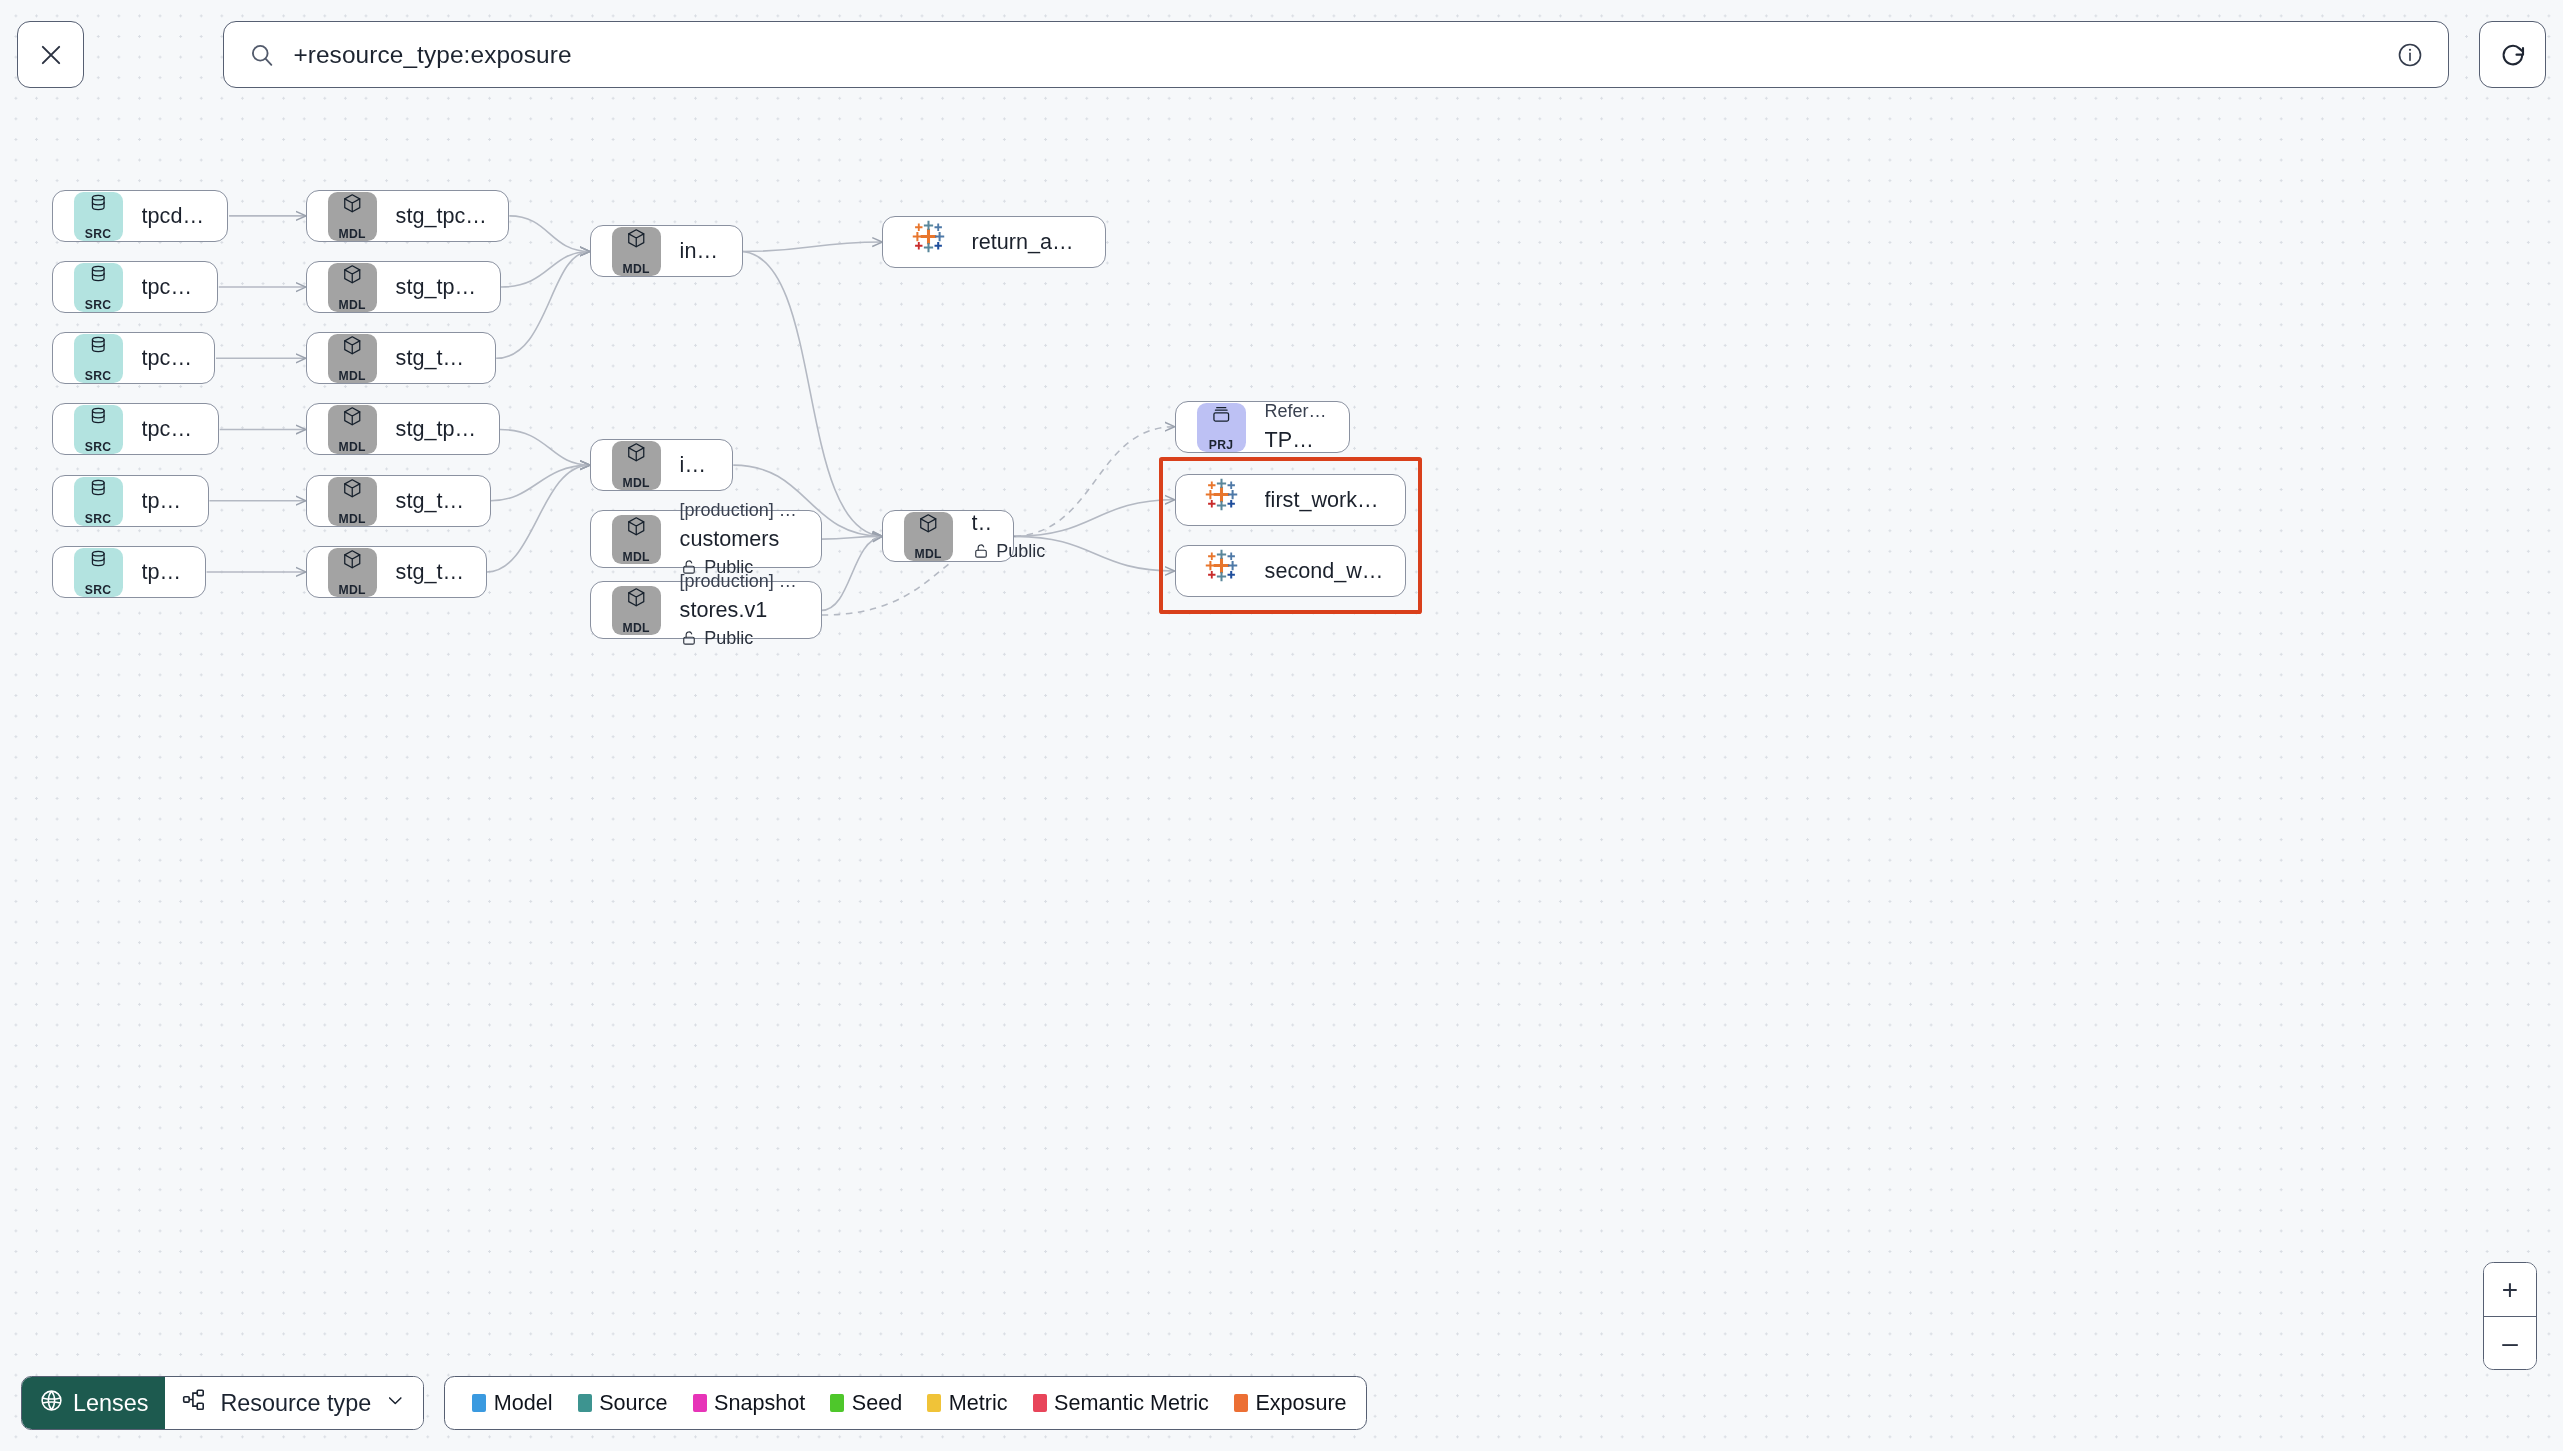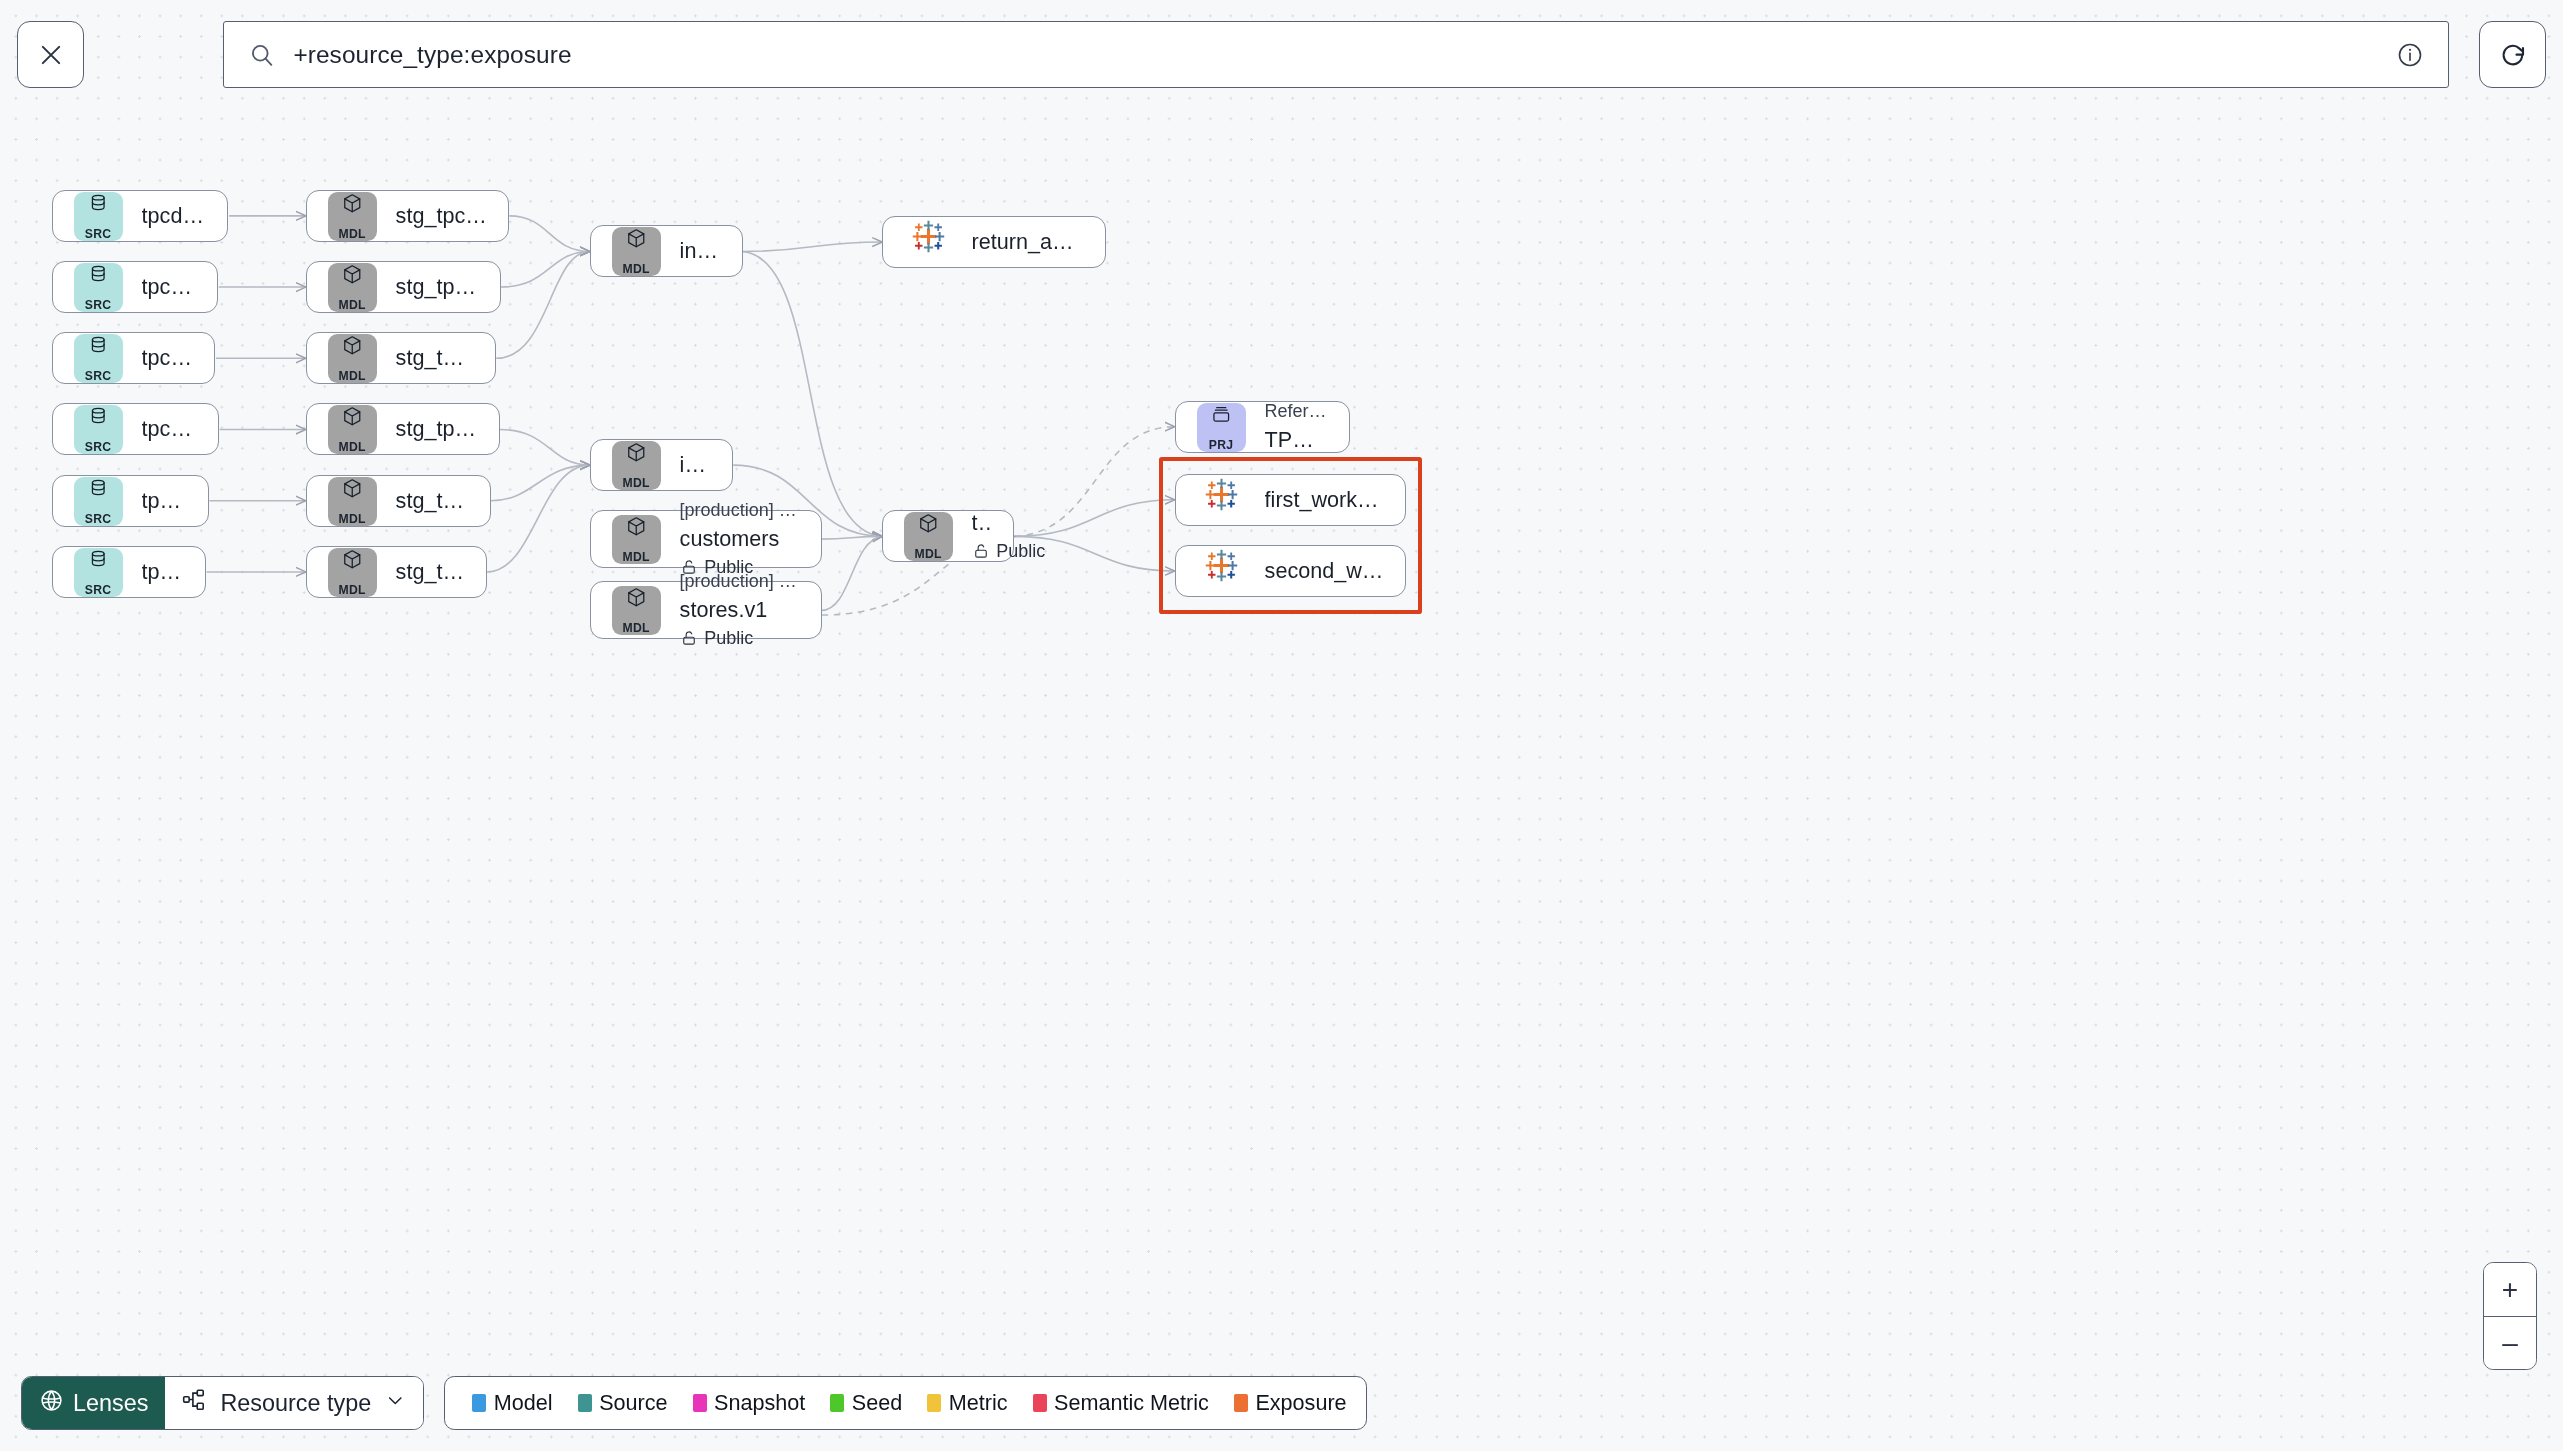--- a/index.html
+++ b/index.html
@@ -40,21 +40,21 @@
     font-size: 24.4px;
     color: #1f2633;
     white-space: nowrap;
   }
   .searchwrap {
     flex: 1;
     position: relative;
     height: 67px;
     background: #fff;
     border: 1.5px solid #565f72;
-    border-radius: 3px;
+    border-radius: 13px;
     display: flex; align-items: center;
     padding: 0 24.4px;
     margin-left: 122px;
     margin-right: 5.6px;
   }
   .search-icon { margin-right: 17px; display:flex; }
   .search-value {
     font-size: 24.4px;
     color: #1d2430;
     letter-spacing: 0.1px;

